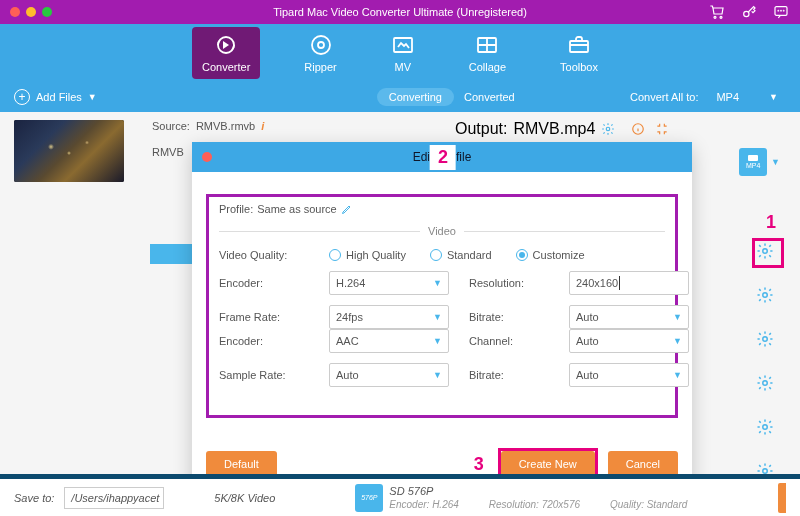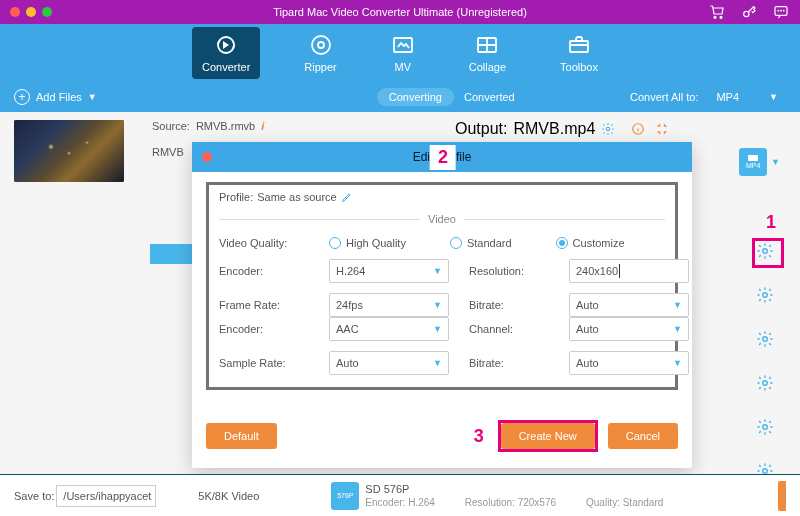--- a/index.html
+++ b/index.html
@@ -12,21 +12,21 @@
 .dot.red { background: #ff5f57; }
 .dot.yellow { background: #ffbd2e; }
 .dot.green { background: #28c940; }
 .title { position: absolute; left: 50%; transform: translateX(-50%); color: #fff; font-size: 11px; }
 .title-icons { margin-left: auto; display: flex; gap: 14px; }
 .tic { width: 18px; height: 18px; color: #fff; display:flex; align-items:center; justify-content:center; }
 
 
 .navbar { height: 58px; background: #3da8e5; display: flex; justify-content: center; gap: 34px; align-items: center; }
 .navitem { display: flex; flex-direction: column; align-items: center; gap: 4px; color: #fff; font-size: 11px; padding: 6px 10px; border-radius: 4px; }
-.navitem.active { background: #0c4a6e; }
+.navitem.active { background: #701a75; }
 .navicon { width: 24px; height: 24px; display:flex; align-items:center; justify-content:center; }
 
 
 .toolbar { height: 30px; background: #3da8e5; display: flex; align-items: center; padding: 0 14px; color: #fff; font-size: 11px; }
 .addfiles { display: flex; align-items: center; gap: 6px; }
 .plus-circ { width: 16px; height: 16px; border: 1.5px solid #fff; border-radius: 50%; display:flex; align-items:center; justify-content:center; font-size: 12px; line-height:1; }
 .caret-down { font-size: 9px; }
 .tabs-mid { margin-left: 280px; display: flex; gap: 10px; align-items: center; }
 .pill { padding: 3px 12px; border-radius: 10px; background: #5bb9ec; }
 .convert-all { margin-left: auto; display: flex; align-items: center; gap: 10px; }
@@ -63,48 +63,48 @@
 
 
 .modal { position:absolute; left: 192px; top: 30px; width: 500px; background: #fff; box-shadow: 0 6px 20px rgba(0,0,0,.2); border-radius: 2px; }
 .modal-hdr { height: 30px; background: #3da8e5; display:flex; align-items:center; padding: 0 10px; position:relative; }
 .modal-close { width: 10px; height: 10px; background: #ff5f57; border-radius:50%; }
 .modal-title-wrap { position:absolute; left:50%; transform:translateX(-50%); display:flex; align-items:center; }
 .modal-title { color:#0f172a; font-size: 12px; }
 .ann2-num { background:#fff; color:#e6007e; font-weight:bold; font-size:18px; padding: 2px 8px; }
 
 .modal-body { padding: 10px 14px 14px 14px; font-size: 11px; color: #555; }
-.ann2-box { border: 3px solid #737373; padding: 6px 10px 12px 10px; }
+.ann2-box { border: 3px solid #a21caf; padding: 6px 10px 28px 10px; margin-top: 12px; }
 .profile-line { display:flex; align-items:center; gap:4px; margin-bottom: 10px; }
 .pencil { color: #49b6eb; }
 
 .section-div { display:flex; align-items:center; gap:8px; margin: 8px 0 12px; color:#888; }
 .section-div::before, .section-div::after { content:""; flex:1; height:1px; background:#ddd; }
 
 .form-grid { display:grid; grid-template-columns: 90px 120px 80px 120px; gap: 10px 20px; align-items:center; }
 .form-grid label { color:#555; }
-.radio-row { grid-column: 2 / 5; display:flex; gap: 44px; align-items:center; }
+.radio-row { grid-column: 2 / 5; display:flex; gap: 24px; align-items:center; }
 .radio-opt { display:flex; align-items:center; gap:5px; }
 .radio { width:12px; height:12px; border:1.5px solid #49b6eb; border-radius:50%; display:inline-block; position:relative; }
 .radio.checked::after { content:""; position:absolute; inset:2px; background:#49b6eb; border-radius:50%; }
 
 .combo { height: 24px; border:1px solid #ccc; border-radius:2px; display:flex; align-items:center; padding: 0 6px; justify-content:space-between; background:#fff; }
 .combo .arr { color:#49b6eb; font-size:9px; }
 .txt-input { height:24px; border:1px solid #ccc; border-radius:2px; padding: 0 6px; background:#fff; display:flex; align-items:center; }
 .txt-input .cursor { border-right: 1px solid #333; height: 14px; margin-left:1px; }
 
 .modal-foot { display:flex; align-items:center; padding: 16px 14px; gap: 10px; }
 .btn { height: 26px; padding: 0 18px; border-radius: 3px; color:#fff; font-size:11px; display:flex; align-items:center; justify-content:center; border:none; }
 .btn.orange { background: #f08b3c; }
 .spacer { flex:1; }
 .ann3-num { color:#e6007e; font-weight:bold; font-size:18px; margin-right: 4px; }
 .ann3-box { border: 3px solid #e6007e; padding: 0; }
 
 
-.savebar { position:absolute; left:0; right:0; bottom:0; height: 42px; background:#fff; border-top:1px solid #0c4a6e; display:flex; align-items:center; padding: 0 14px; font-size:11px; color:#555; gap:2px; }
+.savebar { position:absolute; left:0; right:0; bottom:0; height: 42px; background:#fff; border-top:5px solid #0c4a6e; display:flex; align-items:center; padding: 0 14px; font-size:11px; color:#555; gap:10px;font-style:italic; }
 .save-input { border:1px solid #ccc; height:22px; padding: 0 6px; width: 100px; background:#fff; display:flex; align-items:center; overflow:hidden; white-space:nowrap; }
 .sd-badge { width:28px; height:28px; background:#49b6eb; border-radius:3px; color:#fff; font-size:7px; display:flex; flex-direction:column; align-items:center; justify-content:center; }
 .sd-info { display:flex; flex-direction:column; gap:2px; margin-left:6px; }
 .sd-meta { display:flex; gap: 30px; color:#999; font-size:10px; }
 .convert-btn { margin-left:auto; width: 8px; height: 30px; background:#f08b3c; border-radius: 2px 0 0 2px; }
 
 
 .blue-strip { position:absolute; left: 150px; top: 132px; width: 42px; height: 20px; background:#49b6eb; }
 
 svg { display:block; }

